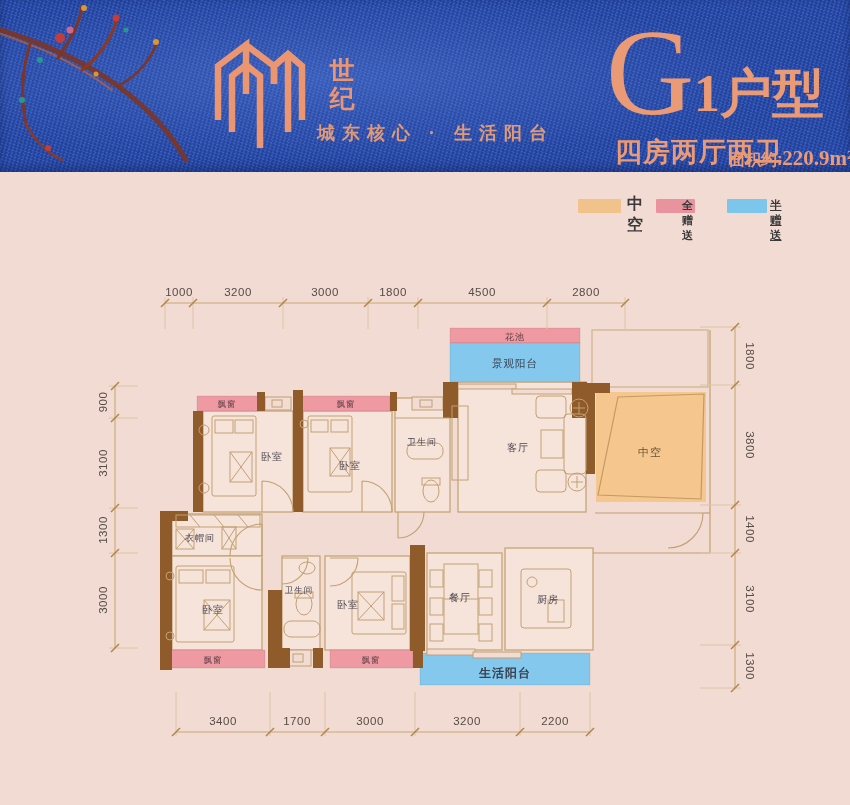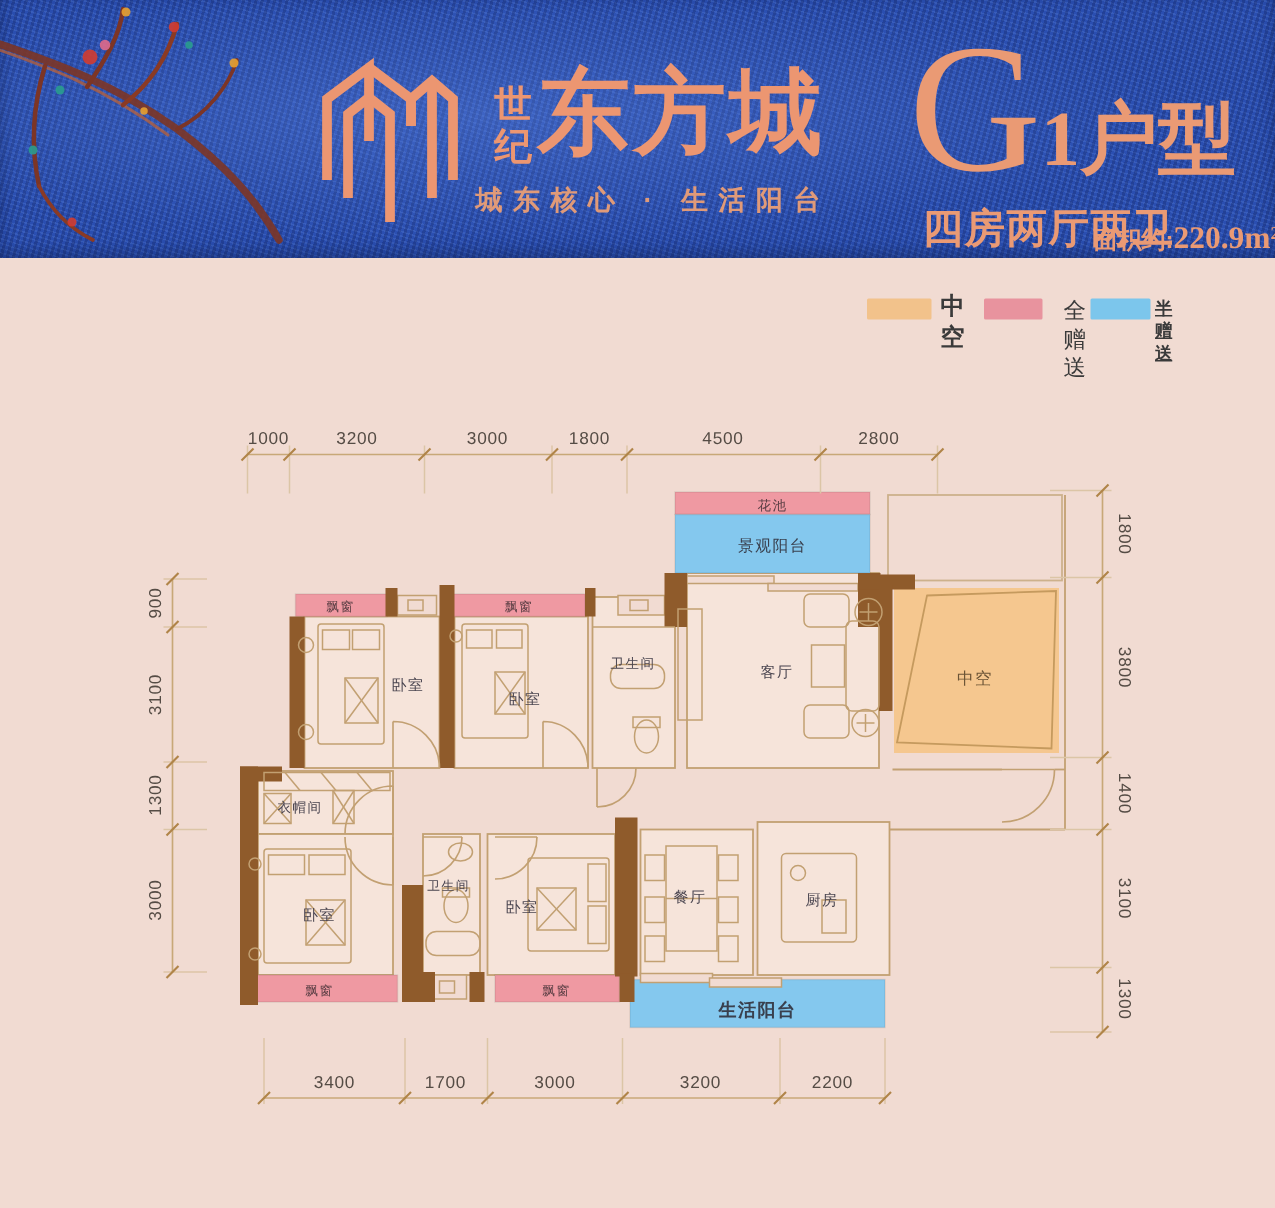--- a/index.html
+++ b/index.html
@@ -53,21 +53,21 @@
   }
   .area .lab{font-size:16px;font-weight:bold;}
   .area .val{font-family:"Liberation Serif",serif;font-size:21px;font-weight:bold;}
   .area .sup{font-family:"Liberation Serif",serif;font-size:12px;font-weight:bold;vertical-align:6px;}
   
   .legend{position:absolute;left:578px;top:193px;height:22px;}
   .legend .sw{position:absolute;top:6px;height:14px;border-radius:1px;}
   .sw-hollow{left:0;width:43px;background:#f2c28b;}
   .lg-hollow{position:absolute;left:49px;top:1px;font-size:16px;font-weight:bold;color:#3a3a3a;}
   .sw-full{left:78px;width:39px;background:#e8939e;}
-  .lg-full{position:absolute;left:131px;top:5px;font-size:15px;font-weight:normal;color:#3a3a3a;}
+  .lg-full{position:absolute;left:104px;top:5px;font-size:11px;font-weight:bold;color:#3a3a3a;}
   .sw-half{left:149px;width:40px;background:#7cc6ec;}
   .lg-half{position:absolute;left:192px;top:5px;font-size:11.5px;font-weight:bold;color:#3a3a3a;text-decoration:underline;}
   
   .plan{position:absolute;left:0;top:170px;}
   svg text{font-family:"Liberation Sans",sans-serif;}
   .dimtxt{font-size:11.5px;fill:#554c45;letter-spacing:.5px;}
   .roomtxt{font-size:10px;fill:#4a4550;letter-spacing:1px;}
 </style>
 </head>
 <body>
@@ -101,21 +101,20 @@
     <g fill="none" stroke="#ec9671" stroke-width="6.5" stroke-linejoin="miter">
       <path d="M18,92 L18,38 L46,17 L46,66"></path>
       <path d="M32,104 L32,48 L46,37 L60,48 L60,120"></path>
       <path d="M46,17 L74,38 L74,56"></path>
       <path d="M74,56 L74,38 L88,26 L102,38 L102,92"></path>
       <path d="M88,26 L88,104"></path>
     </g>
   </svg>
 
   <div class="brand-cn-small"><span>世</span><br><span>纪</span></div>
-  <div class="brand-cn-large">东方城</div>
   <div class="tagline">城东核心 · 生活阳台</div>
   <div class="unit-letter">G</div>
   <div class="unit-suffix">1户型</div>
   <div class="unit-desc">四房两厅两卫</div>
   <div class="area"><span class="lab">面积约:</span><span class="val">220.9m</span><span class="sup">2</span></div>
 </div>
 
 <div class="legend">
   <div class="sw sw-hollow"></div>
   <div class="lg-hollow">中空</div>

